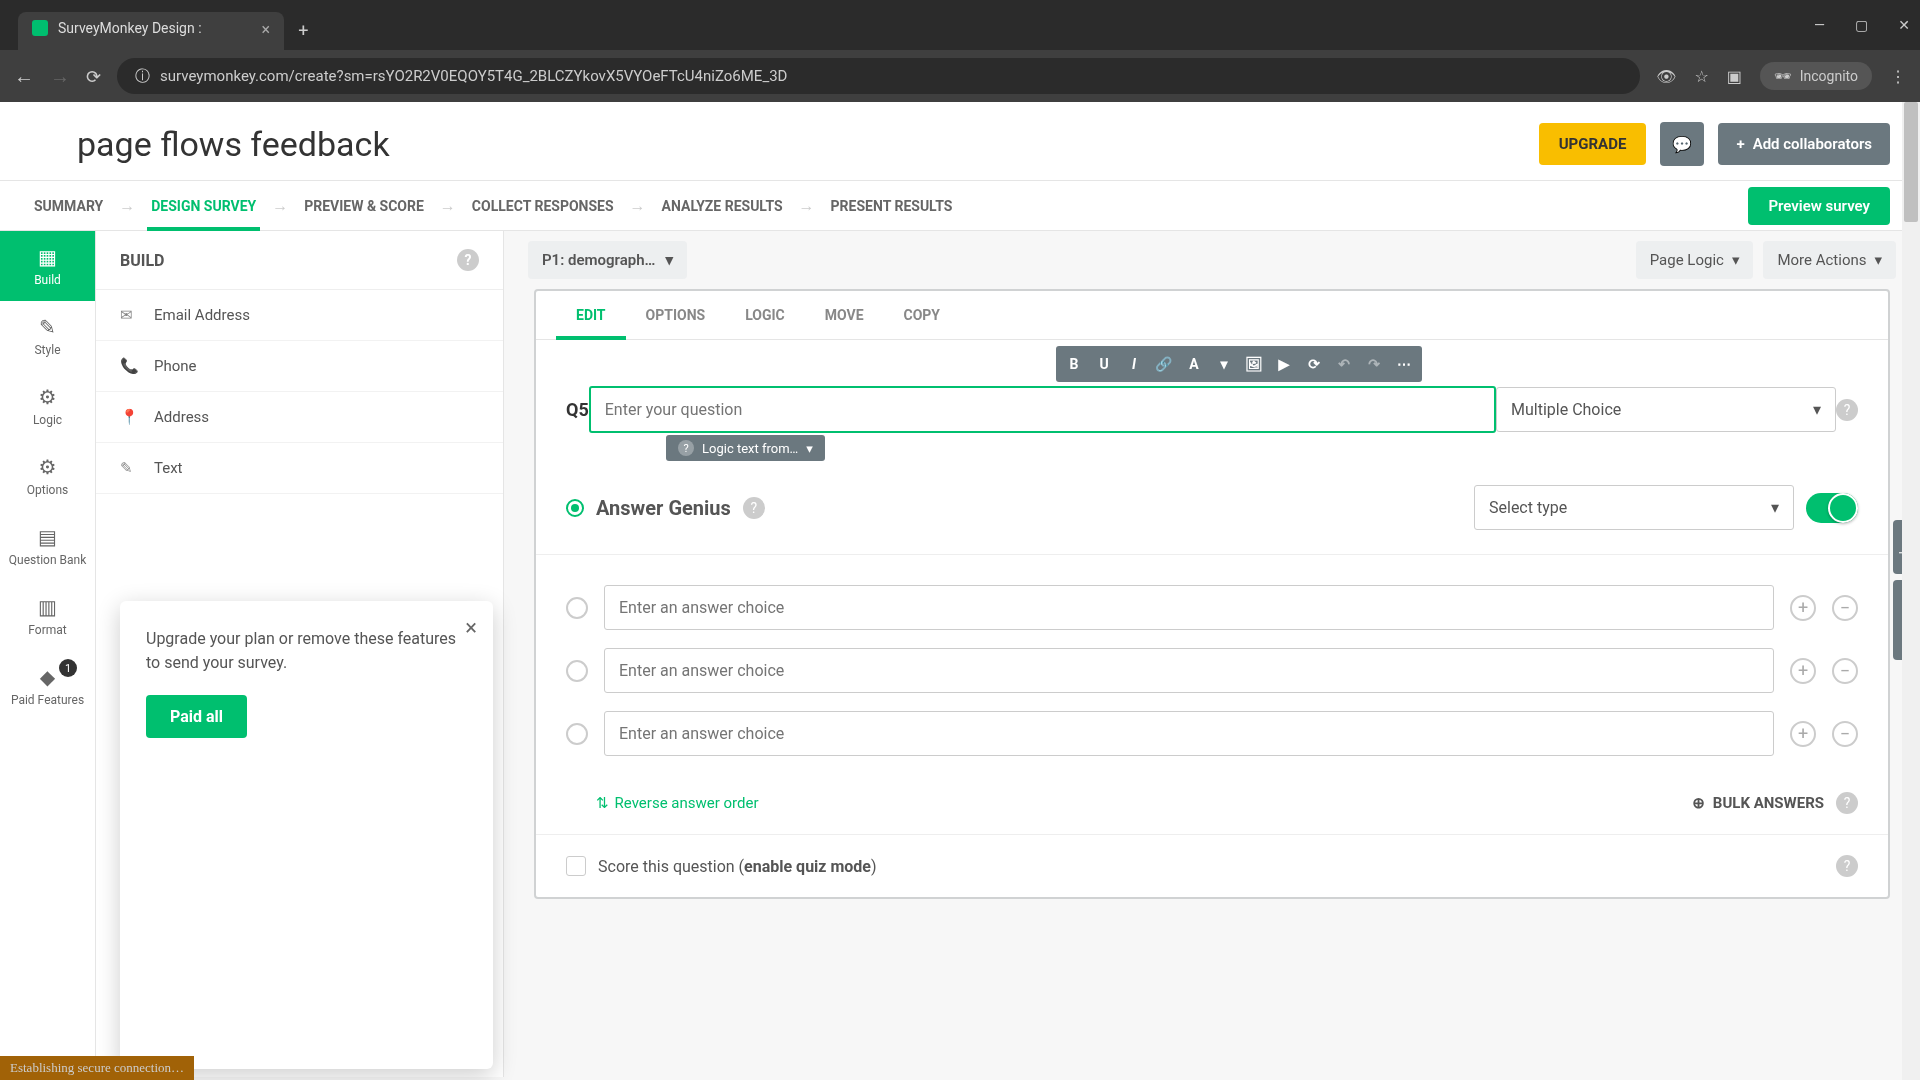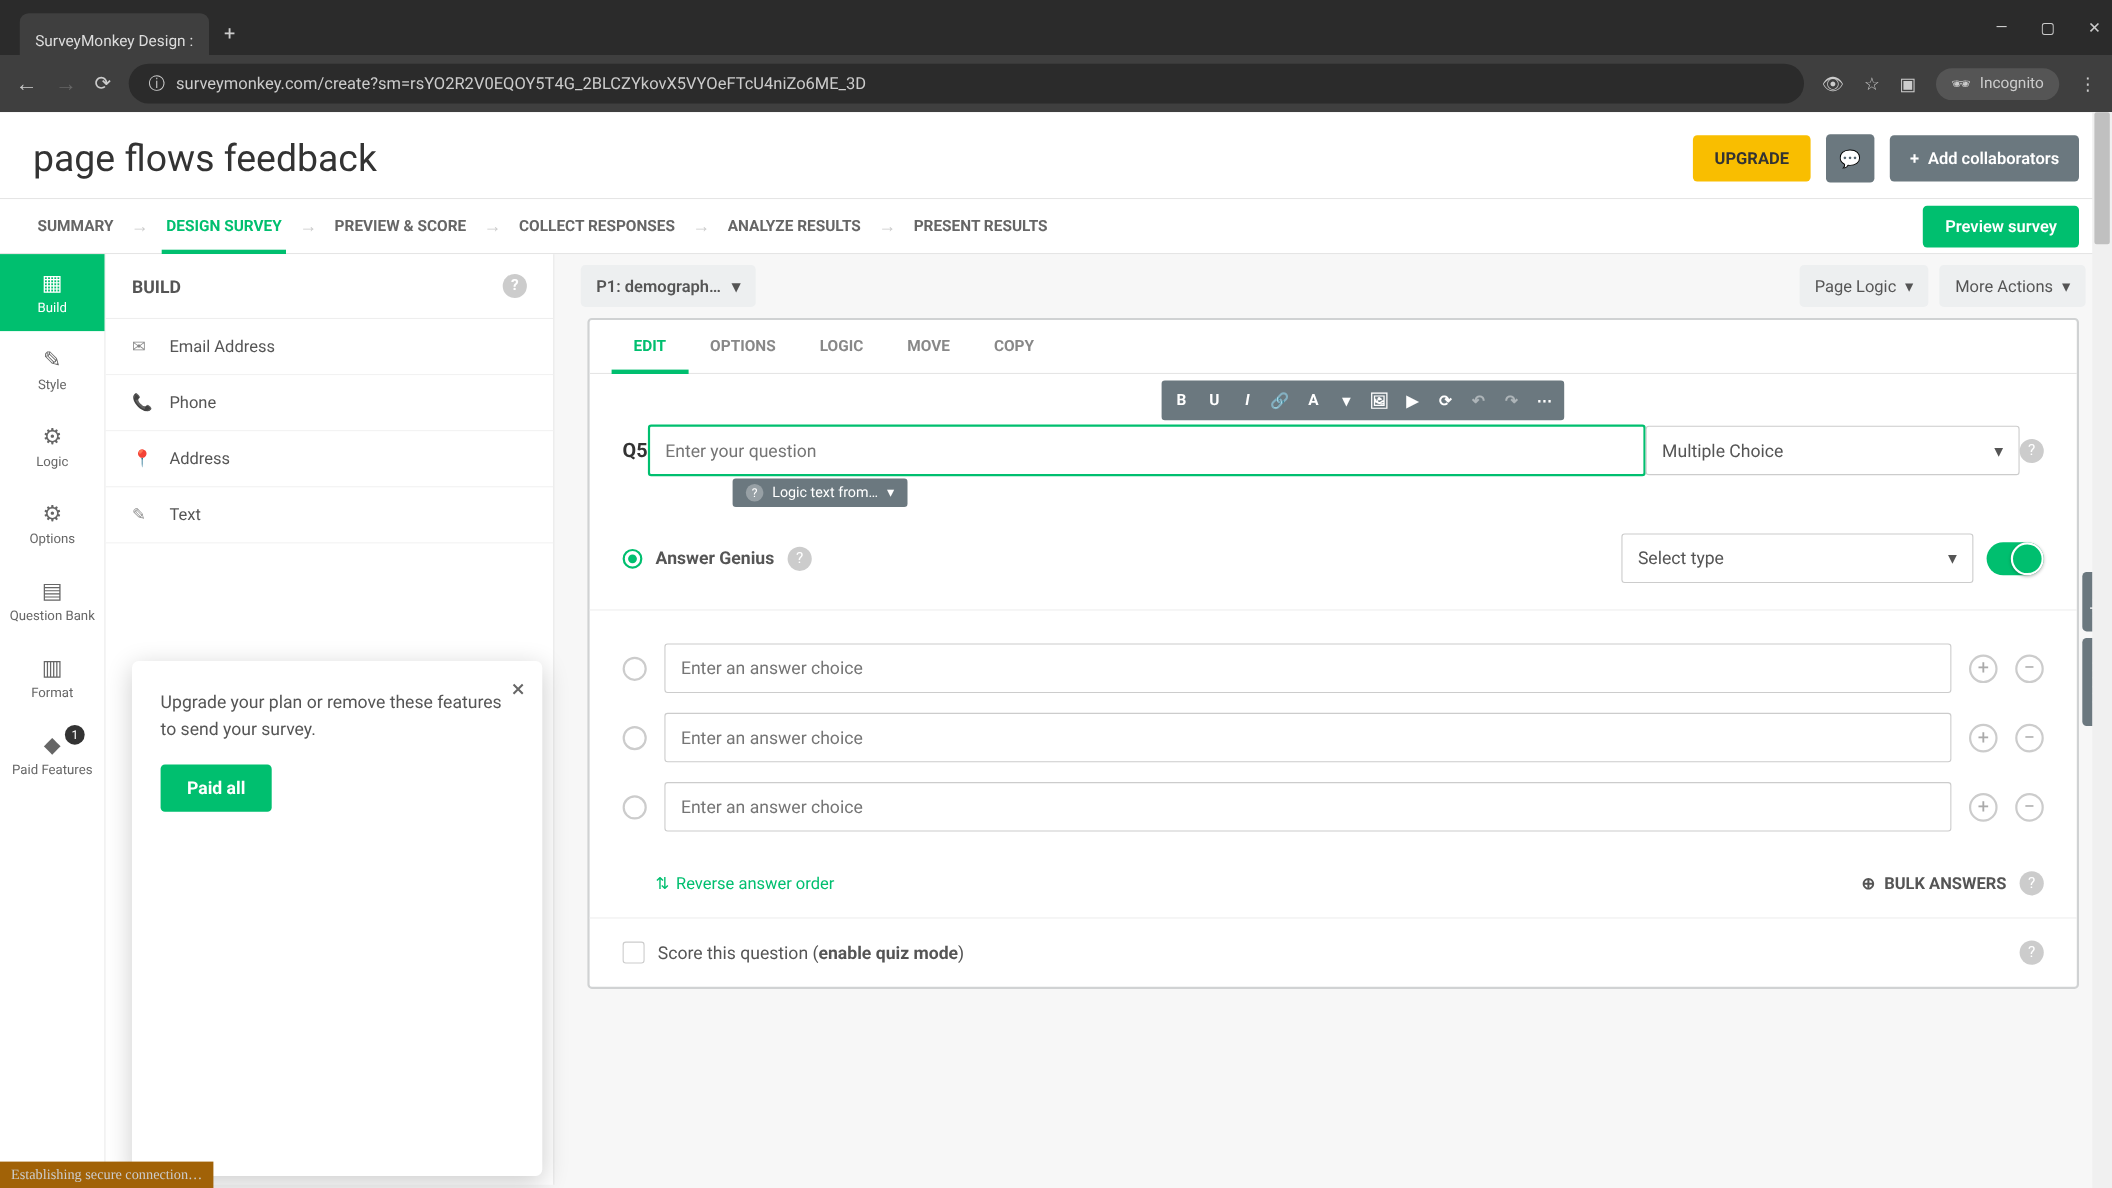--- a/index.html
+++ b/index.html
@@ -1,38 +1,38 @@
 <!DOCTYPE html>
 <html><head>
 <meta charset="utf-8">
 <style>
 * { margin: 0; padding: 0; box-sizing: border-box; font-family: -apple-system, BlinkMacSystemFont, "Segoe UI", Roboto, sans-serif; }
 body { background: #f7f7f7; overflow: hidden; width: 1920px; height: 1080px; position: relative; }
 
 
 .browser-top { background: #2b2b2b; height: 50px; display: flex; align-items: center; padding: 0 10px; }
-.tab { background: #3f3f3f; border-radius: 8px 8px 0 0; padding: 8px 14px; display: flex; align-items: flex-end; gap: 10px; color: #ddd; font-size: 14px; margin-left: 8px; height: 38px; margin-top: 12px; flex-direction: column; }
+.tab { background: #3f3f3f; border-radius: 8px 8px 0 0; padding: 8px 14px; display: flex; align-items: flex-start; gap: 10px; color: #ddd; font-size: 14px; margin-left: 8px; height: 38px; margin-top: 12px; }
 .tab .favicon { width: 16px; height: 16px; background: #00bf6f; border-radius: 3px; }
 .tab .close { color: #aaa; font-size: 16px; cursor: pointer; margin-left: 50px; }
 .new-tab { color: #ccc; font-size: 18px; margin-left: 14px; margin-top: 10px; cursor: pointer; }
 .window-controls { margin-left: auto; display: flex; gap: 30px; color: #ccc; font-size: 14px; }
 .window-controls span { cursor: pointer; }
 
 .browser-bar { background: #3f3f3f; height: 52px; display: flex; align-items: center; padding: 0 14px; gap: 16px; }
 .nav-arrow { color: #ccc; font-size: 20px; cursor: pointer; }
 .nav-arrow.disabled { color: #666; }
 .refresh { color: #ccc; font-size: 18px; cursor: pointer; }
 .url-bar { flex: 1; background: #2b2b2b; border-radius: 20px; height: 36px; display: flex; align-items: center; padding: 0 18px; color: #ccc; font-size: 15px; }
 .url-bar .lock { margin-right: 10px; }
 .br-icons { display: flex; gap: 18px; color: #ccc; align-items: center; }
 .incognito-pill { background: #555; border-radius: 18px; padding: 6px 14px; display: flex; align-items: center; gap: 8px; font-size: 14px; }
 
 
 .app-header { background: #fff; padding: 20px 30px 14px 30px; display: flex; align-items: center; border-bottom: 1px solid #e5e5e5; }
-.survey-title { font-size: 34px; font-weight: 400; color: #333; }
+.survey-title { font-size: 34px; font-weight: 400; color: #333; margin-left: 47px; }
 .hdr-actions { margin-left: auto; display: flex; gap: 14px; align-items: center; }
 .upgrade-btn { background: #f9be00; color: #333; font-weight: 700; padding: 12px 20px; border: none; border-radius: 4px; font-size: 15px; cursor: pointer; }
 .icon-btn { background: #6b787f; width: 44px; height: 44px; border-radius: 4px; display: flex; align-items: center; justify-content: center; color: #fff; cursor: pointer; }
 .collab-btn { background: #6b787f; color: #fff; padding: 12px 18px; border: none; border-radius: 4px; font-size: 15px; font-weight: 600; cursor: pointer; display: flex; align-items: center; gap: 8px; }
 
 
 .nav-tabs { background: #fff; padding: 0 30px; display: flex; align-items: center; gap: 12px; border-bottom: 1px solid #e5e5e5; height: 50px; }
 .nav-tab { color: #666; font-weight: 700; font-size: 14px; padding: 16px 4px; cursor: pointer; position: relative; }
 .nav-tab.active { color: #00bf6f; }
 .nav-tab.active::after { content: ''; position: absolute; bottom: -1px; left: 0; right: 0; height: 4px; background: #00bf6f; }
@@ -86,21 +86,21 @@
 .q-input { flex: 1; border: 2px solid #00bf6f; border-radius: 3px; padding: 12px 14px; font-size: 16px; outline: none; }
 .q-type-dd { width: 340px; border: 1px solid #ccc; border-radius: 3px; padding: 12px 14px; font-size: 16px; color: #555; display: flex; justify-content: space-between; align-items: center; cursor: pointer; }
 .q-help { width: 22px; height: 22px; border-radius: 50%; background: #ccc; color: #fff; display: flex; align-items: center; justify-content: center; font-size: 14px; }
 
 .insert-pill { background: #6b787f; color: #fff; padding: 5px 12px; border-radius: 3px; font-size: 13px; display: inline-flex; align-items: center; gap: 8px; margin-left: 130px; margin-top: 2px; cursor: pointer; }
 .insert-pill .qm { background: rgba(255,255,255,0.3); border-radius: 50%; width: 16px; height: 16px; display: flex; align-items: center; justify-content: center; font-size: 11px; }
 
 .genius-row { display: flex; align-items: center; gap: 12px; padding: 24px 30px; border-bottom: 1px solid #eee; }
 .radio-on { width: 18px; height: 18px; border: 2px solid #00bf6f; border-radius: 50%; display: flex; align-items: center; justify-content: center; }
 .radio-on::after { content: ''; width: 8px; height: 8px; background: #00bf6f; border-radius: 50%; }
-.genius-label { font-weight: 700; color: #555; font-size: 16px; }
+.genius-label { font-weight: 700; color: #555; font-size: 20px; }
 .genius-dd { margin-left: auto; width: 320px; border: 1px solid #ccc; border-radius: 3px; padding: 12px 14px; font-size: 16px; color: #555; display: flex; justify-content: space-between; cursor: pointer; }
 .toggle { width: 52px; height: 30px; background: #00bf6f; border-radius: 15px; position: relative; cursor: pointer; }
 .toggle::after { content: ''; position: absolute; width: 26px; height: 26px; background: #00bf6f; border: 2px solid #fff; border-radius: 50%; right: 0; top: 0; box-shadow: 0 1px 3px rgba(0,0,0,0.3); }
 
 .choices { padding: 30px 30px 10px 30px; }
 .choice-row { display: flex; align-items: center; gap: 16px; margin-bottom: 18px; }
 .choice-radio { width: 22px; height: 22px; border: 2px solid #ccc; border-radius: 50%; }
 .choice-input { flex: 1; border: 1px solid #ccc; border-radius: 3px; padding: 12px 14px; font-size: 16px; }
 .choice-ctrl { width: 26px; height: 26px; border: 2px solid #ccc; border-radius: 50%; color: #aaa; display: flex; align-items: center; justify-content: center; font-size: 18px; cursor: pointer; }
 

